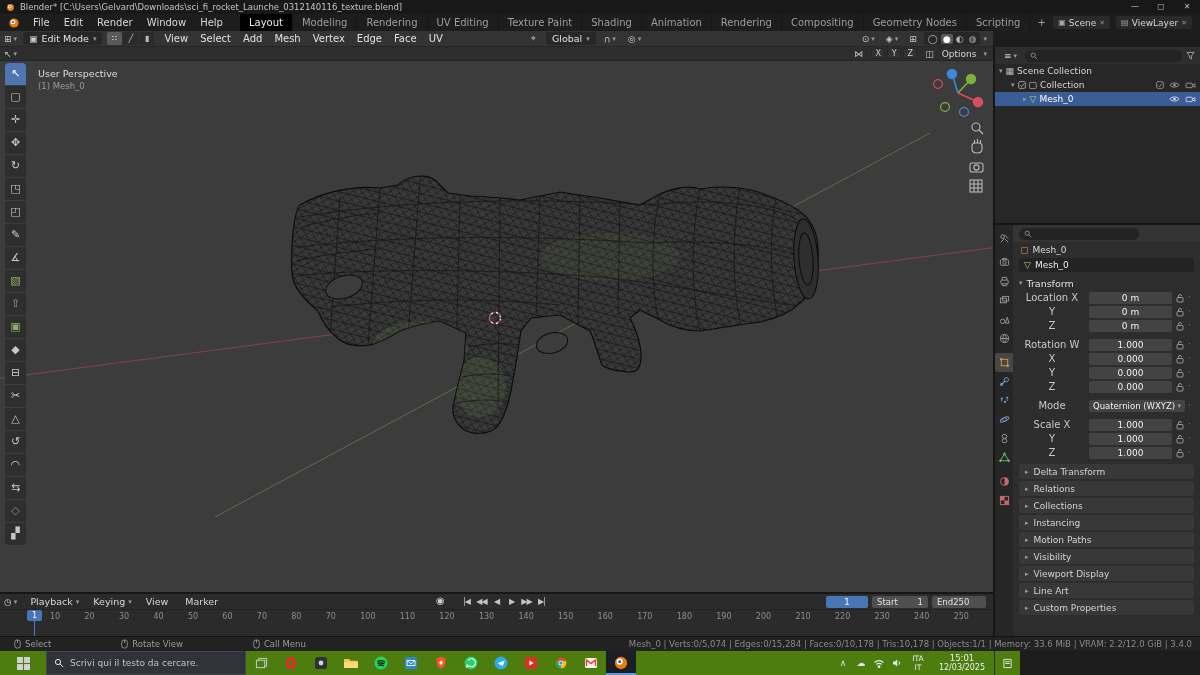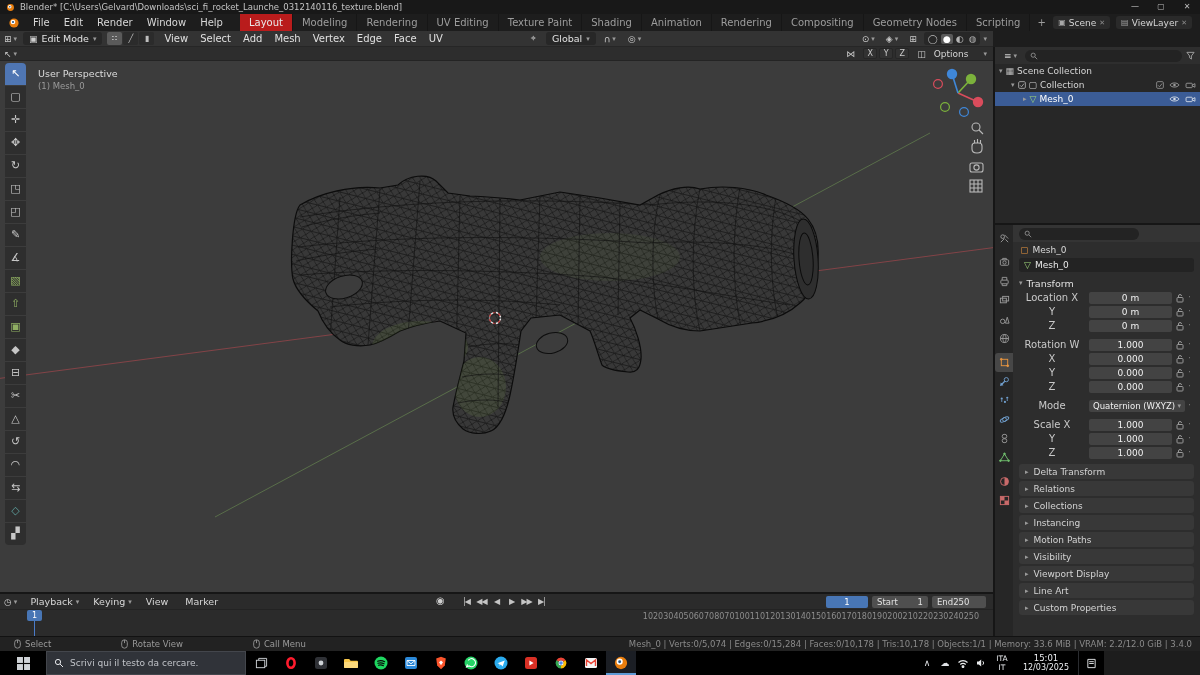--- a/index.html
+++ b/index.html
@@ -15,21 +15,21 @@
   .winbtns{margin-left:auto;display:flex;height:100%}
   .winbtn{width:26px;text-align:center;line-height:14px;font-size:8px;color:#bdbdbd}
 
   
   .menubar{position:absolute;left:0;top:14px;width:1200px;height:17px;background:#1d1d1d;
     display:flex;align-items:center}
   .menubar .logo{margin:0 6px 0 8px}
   .mmenu{padding:0 7px;font-size:10px;color:#d8d8d8;line-height:17px}
   .tabs{display:flex;margin-left:10px;height:17px}
   .tab{padding:0 9px;line-height:17px;font-size:10px;color:#9d9d9d;border-right:1px solid #161616;white-space:nowrap}
-  .tab.active{background:#b91c1c;color:#e9e9e9}
+  .tab.active{background:#000000;color:#e9e9e9}
   .addtab{padding:0 7px;line-height:17px;color:#9d9d9d;font-size:10px}
   .mb-right{margin-left:auto;display:flex;align-items:center;gap:6px;margin-right:8px}
   .chip{display:flex;align-items:center;gap:3px;background:#2a2a2a;border-radius:3px;
     height:13px;padding:0 5px;font-size:9px;color:#d5d5d5}
   .chip .cic{color:#a8a8a8;font-size:8px}
   .chip .x{color:#8a8a8a;font-size:7px}
 
   
   .vp-header{position:absolute;left:0;top:31px;width:993px;height:16px;background:#333;
     display:flex;align-items:center;border-bottom:1px solid #262626}
@@ -50,21 +50,21 @@
   .shadegrp span{font-size:9px;color:#b5b5b5;padding:0 2px}
   .shadegrp span.active{background:#5a5a5a;border-radius:2px;color:#fff}
 
   
   .viewport{position:absolute;left:0;top:47px;width:993px;height:545px;background:#3c3c3c;overflow:hidden}
   .tool-settings{position:absolute;left:0;top:0;width:993px;height:14px;background:#2d2d2d;
     display:flex;align-items:center;border-bottom:1px solid #242424;z-index:5}
   .ts-right{margin-left:auto;display:flex;align-items:center;gap:4px;margin-right:6px}
   .axchip{width:14px;height:11px;background:#323232;border:1px solid #262626;border-radius:2px;
     text-align:center;line-height:10px;font-size:8px;color:#c9c9c9}
-  .opt{font-size:9px;color:#d5d5d5;display:flex;align-items:center;gap:15px}
+  .opt{font-size:9px;color:#d5d5d5;display:flex;align-items:center;gap:7px}
   .scene-svg{position:absolute;left:0;top:0;z-index:1}
   .toolbar{position:absolute;left:5px;top:16px;width:21px;z-index:6}
   .tool{width:21px;height:22px;background:#2e2e2e;margin-bottom:1px;text-align:center;
     line-height:22px;font-size:11px;color:#c6c6c6}
   .tool:first-child{border-radius:4px 4px 0 0}
   .tool:last-child{border-radius:0 0 4px 4px}
   .tool.active{background:#4f76b3;color:#fff}
   .vp-overlay{position:absolute;left:38px;top:20px;z-index:4;line-height:13px}
   .ov1{font-size:9.5px;color:#dcdcdc}
   .ov2{font-size:8.5px;color:#9b9b9b}
@@ -117,35 +117,35 @@
   .tmenu{display:flex;align-items:center;gap:3px;padding:0 7px;font-size:9.5px;color:#d8d8d8}
   .tl-menus{display:flex;margin-left:2px}
   .autokey{position:absolute;left:436px;top:1px;font-size:10px;color:#cfcfcf}
   .transport{position:absolute;left:460px;top:1px;display:flex;gap:2px}
   .tbtn{min-width:13px;text-align:center;font-size:8px;color:#c4c4c4;line-height:14px;letter-spacing:-1px}
   .cfield{position:absolute;top:2px;height:12px;border-radius:2px;font-size:8.5px;line-height:12px;text-align:center}
   .cf{left:826px;width:42px;background:#4876b5;color:#fff}
   .sf{left:872px;width:56px;background:#4f4f4f;color:#e2e2e2;display:flex;justify-content:space-between;padding:0 5px}
   .ef{left:932px;width:54px;background:#4f4f4f;color:#e2e2e2;display:flex;padding:0 5px}
   .tl-body{position:relative;height:27px;background:#2b2b2b}
-  .ticks{position:absolute;left:50px;right:14px;top:2px;display:flex;justify-content:flex-end}
+  .ticks{position:absolute;left:50px;right:24px;top:2px;display:flex;justify-content:space-between}
   .tick{font-size:8px;color:#8d8d8d}
   .playhead{position:absolute;left:34px;top:0;bottom:0;width:1px;background:#4a7bc8}
   .ph-badge{position:absolute;left:-7px;top:0;width:15px;height:11px;background:#4876b5;border-radius:2px;
     color:#fff;font-size:8px;text-align:center;line-height:11px}
 
   
   .statusbar{position:absolute;left:0;top:636px;width:1200px;height:15px;background:#222;
     border-top:1px solid #121212;display:flex;align-items:center;font-size:8.5px;color:#9a9a9a}
   .sb-item{display:flex;align-items:center;gap:4px}
   .sb1{margin-left:14px}.sb2{margin-left:70px}.sb3{margin-left:70px}
   .sb-stats{margin-left:auto;margin-right:8px;color:#8a8a8a;white-space:nowrap}
 
   
-  .taskbar{position:absolute;left:0;top:651px;width:1104px;height:24px;background:#000000;
+  .taskbar{position:absolute;left:0;top:651px;width:1020px;height:24px;background:#4d7c0f;
     display:flex;align-items:center}
   .tb-start{width:46px;height:24px;display:flex;align-items:center;justify-content:center}
   .tb-search{width:200px;height:24px;background:#303339;border:1px solid #43464c;display:flex;
     align-items:center;gap:6px;padding:0 7px}
   .tb-search input{flex:1;background:transparent;border:none;outline:none;color:#d3d5d9;font-size:9px;font-family:inherit}
   .tb-search input::placeholder{color:#c0c3c8}
   .tb-btn{width:30px;height:24px;display:flex;align-items:center;justify-content:center}
   .tb-btn.running{box-shadow:inset 0 -2px 0 #5f9bd6;background:#1b1e24}
   .tb-tray{margin-left:auto;display:flex;align-items:center;height:24px}
   .tray-glyph{width:18px;text-align:center;color:#e2e4e8;font-size:9px}

